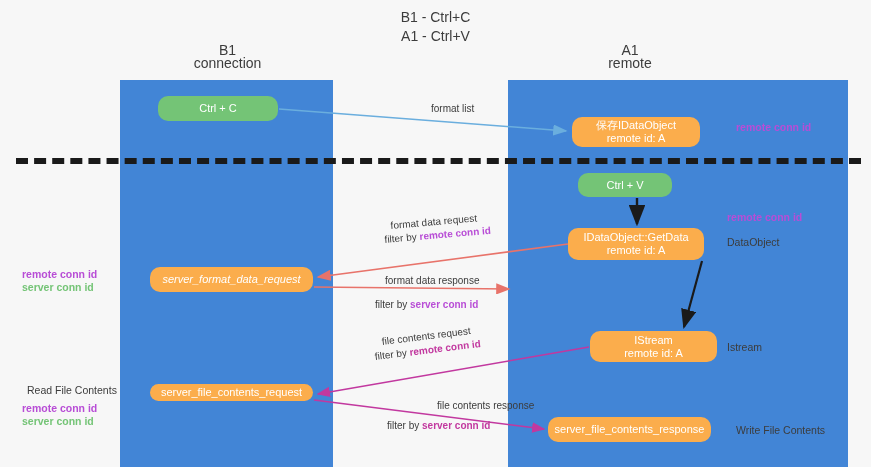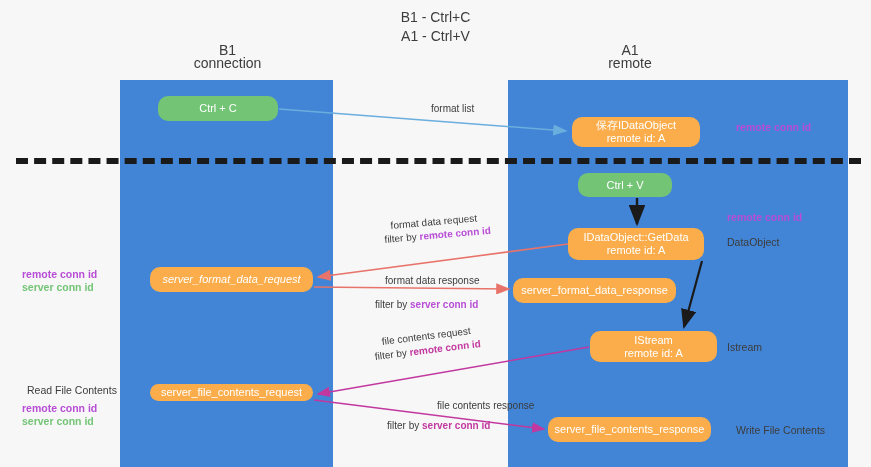--- a/index.html
+++ b/index.html
@@ -188,23 +188,20 @@
     <span>
       <span class="ln">IStream</span>
       <span class="ln">remote id: A</span>
     </span>
   </div>
 
   <div id="box-sfdreq" class="box orange">
     <span>server_format_data_request</span>
   </div>
 
-  <div id="box-sfdresp" class="box orange">
-    <span>server_format_data_response</span>
-  </div>
 
   <div id="box-sfcreq" class="box orange">
     <span>server_file_contents_request</span>
   </div>
 
   <div id="box-sfcresp" class="box orange">
     <span>server_file_contents_response</span>
   </div>
 
   <div id="el-formatlist" class="elab">

